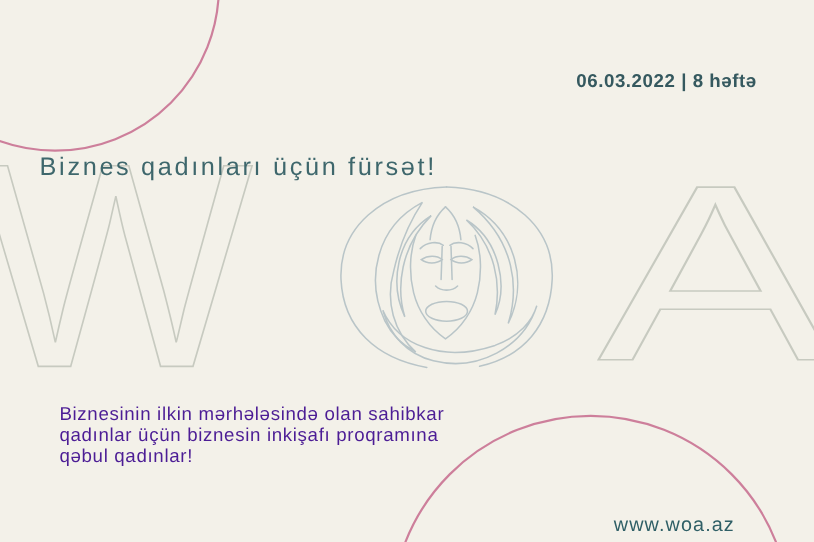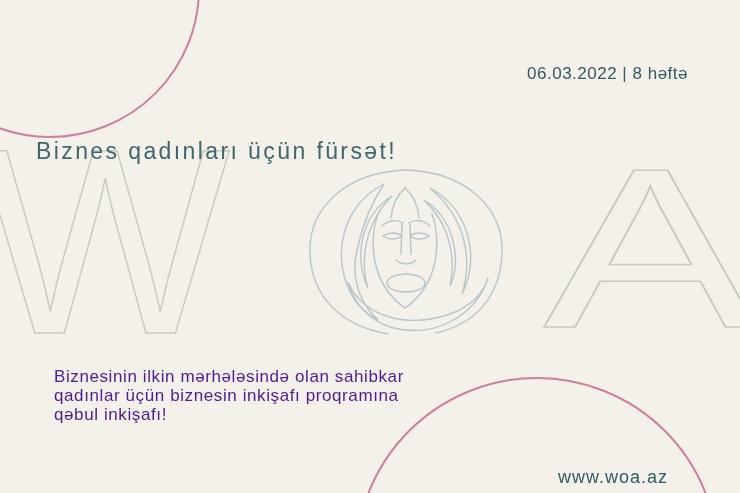--- a/index.html
+++ b/index.html
@@ -15,21 +15,21 @@
     border:2px solid #cd7f9b;
     border-radius:50%;
     box-sizing:border-box;
   }
   .circle-tl{width:300px;height:300px;left:-100px;top:-162px;}
   .circle-br{width:364px;height:364px;left:355px;top:377px;}
   .watermark-svg{position:absolute;left:0;top:0;width:740px;height:493px;}
   .face-svg{position:absolute;left:284px;top:162px;width:244px;height:186px;}
   .date-label{
     position:absolute;right:52px;top:64px;
-    font-size:17px;font-weight:400;letter-spacing:.5px;
+    font-size:17px;font-weight:700;letter-spacing:.5px;
     color:#35595f;white-space:nowrap;
   }
   .kicker{
     position:absolute;left:36px;top:138px;
     font-size:23px;letter-spacing:2.4px;
     color:#3e676c;white-space:nowrap;
   }
   .title-block{position:absolute;left:53px;top:161px;}
   .title-line{
     font-size:37px;font-weight:400;letter-spacing:4px;
@@ -100,18 +100,18 @@
   </svg>
 
   <div class="date-label">06.03.2022 | 8 həftə</div>
 
   <div class="kicker">Biznes qadınları üçün fürsət!</div>
 
 
   <div class="description">
     <div>Biznesinin ilkin mərhələsində olan sahibkar</div>
     <div>qadınlar üçün biznesin inkişafı proqramına</div>
-    <div>qəbul inkişafı!</div>
+    <div>qəbul qadınlar!</div>
   </div>
 
   <div class="website">www.woa.az</div>
 
 </div>
 
 </body></html>

